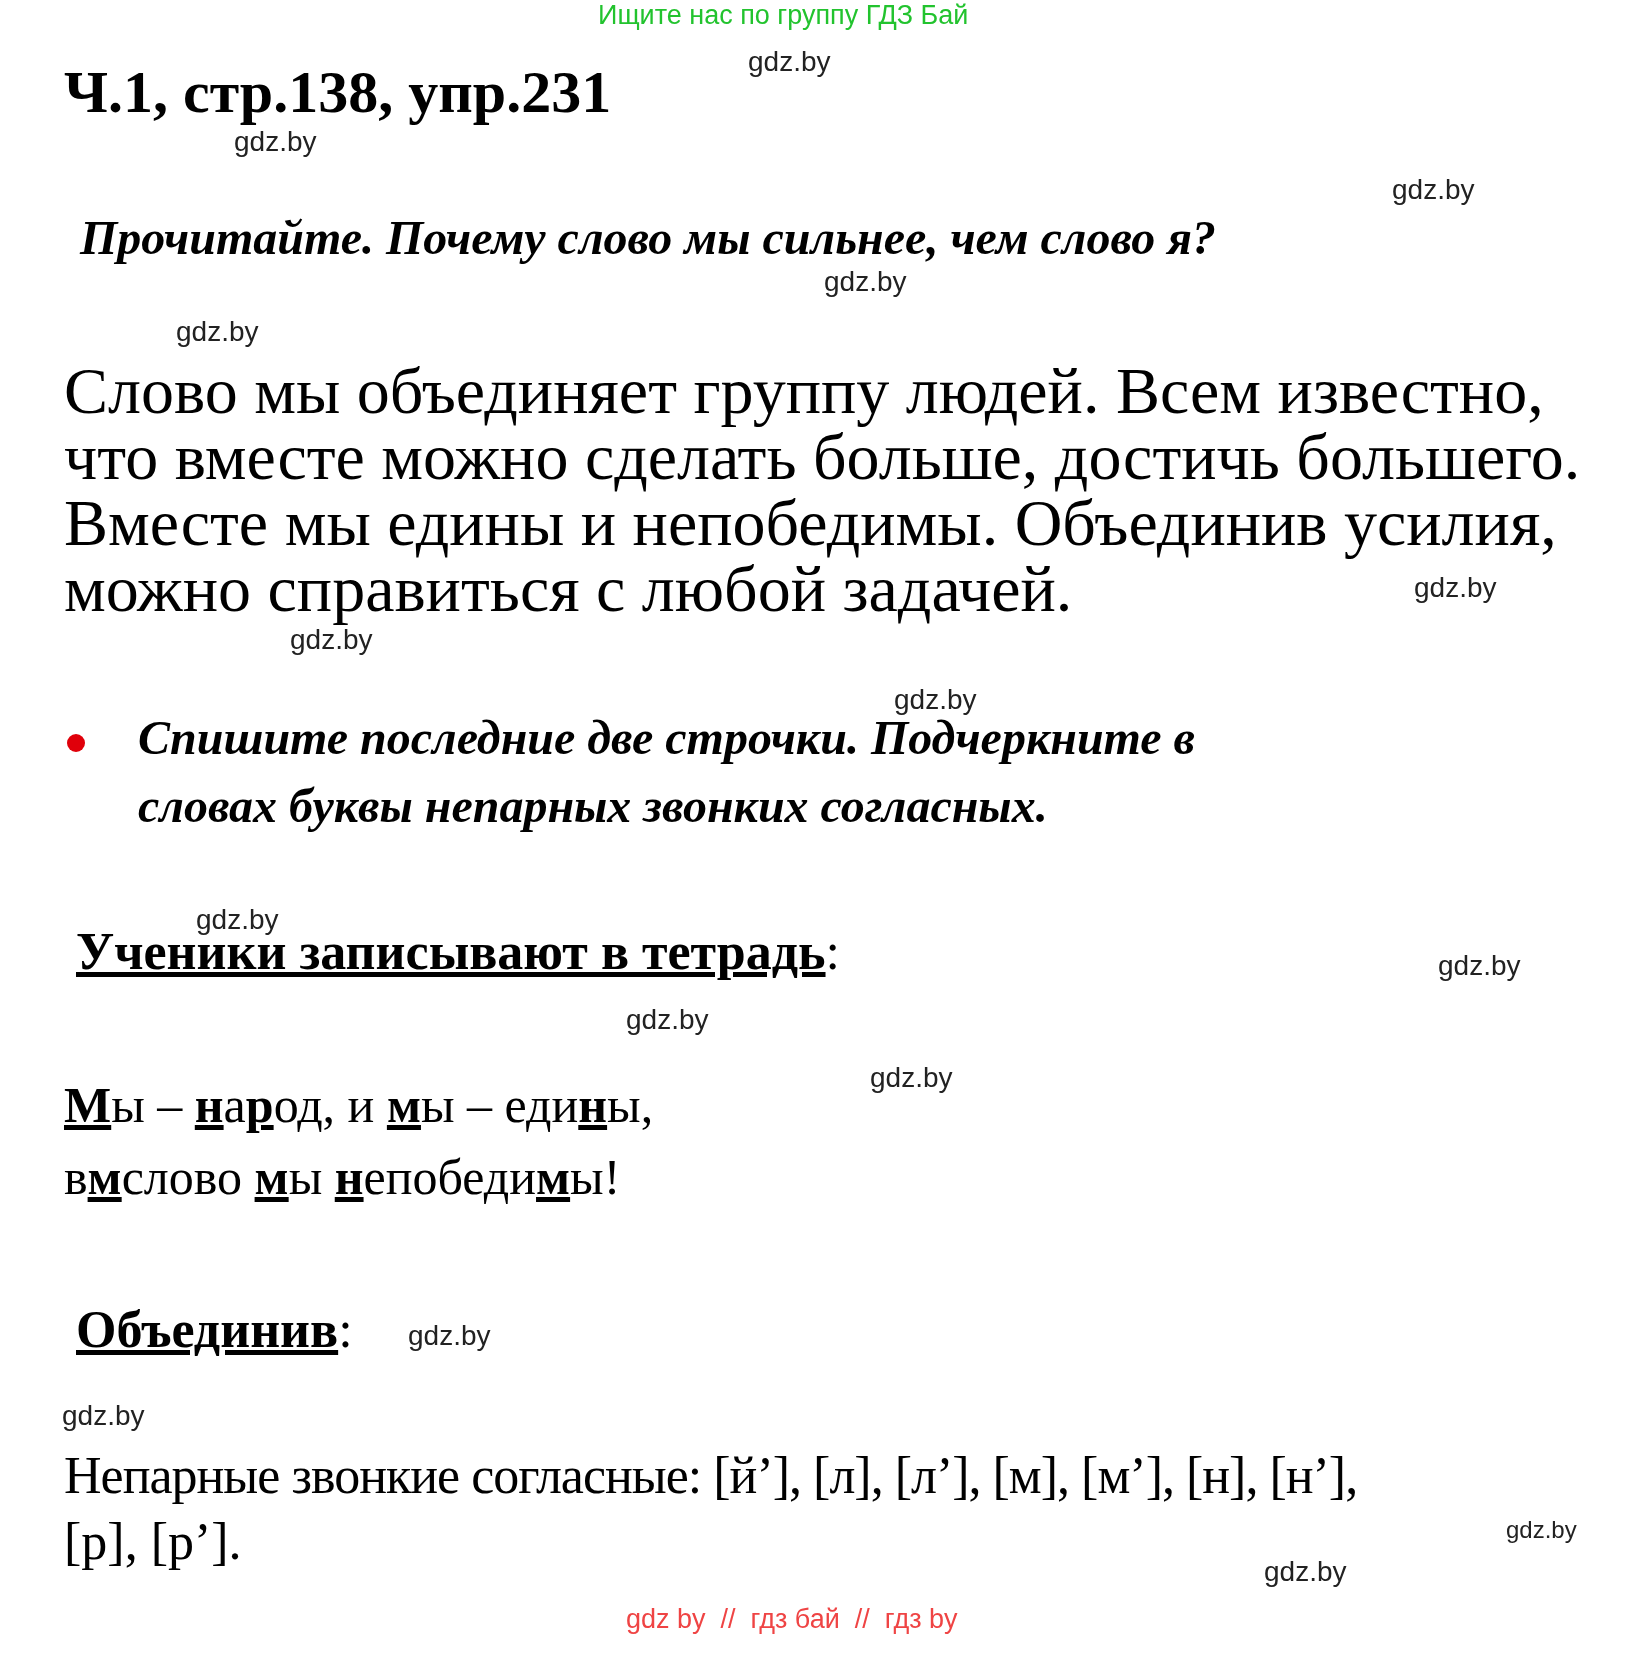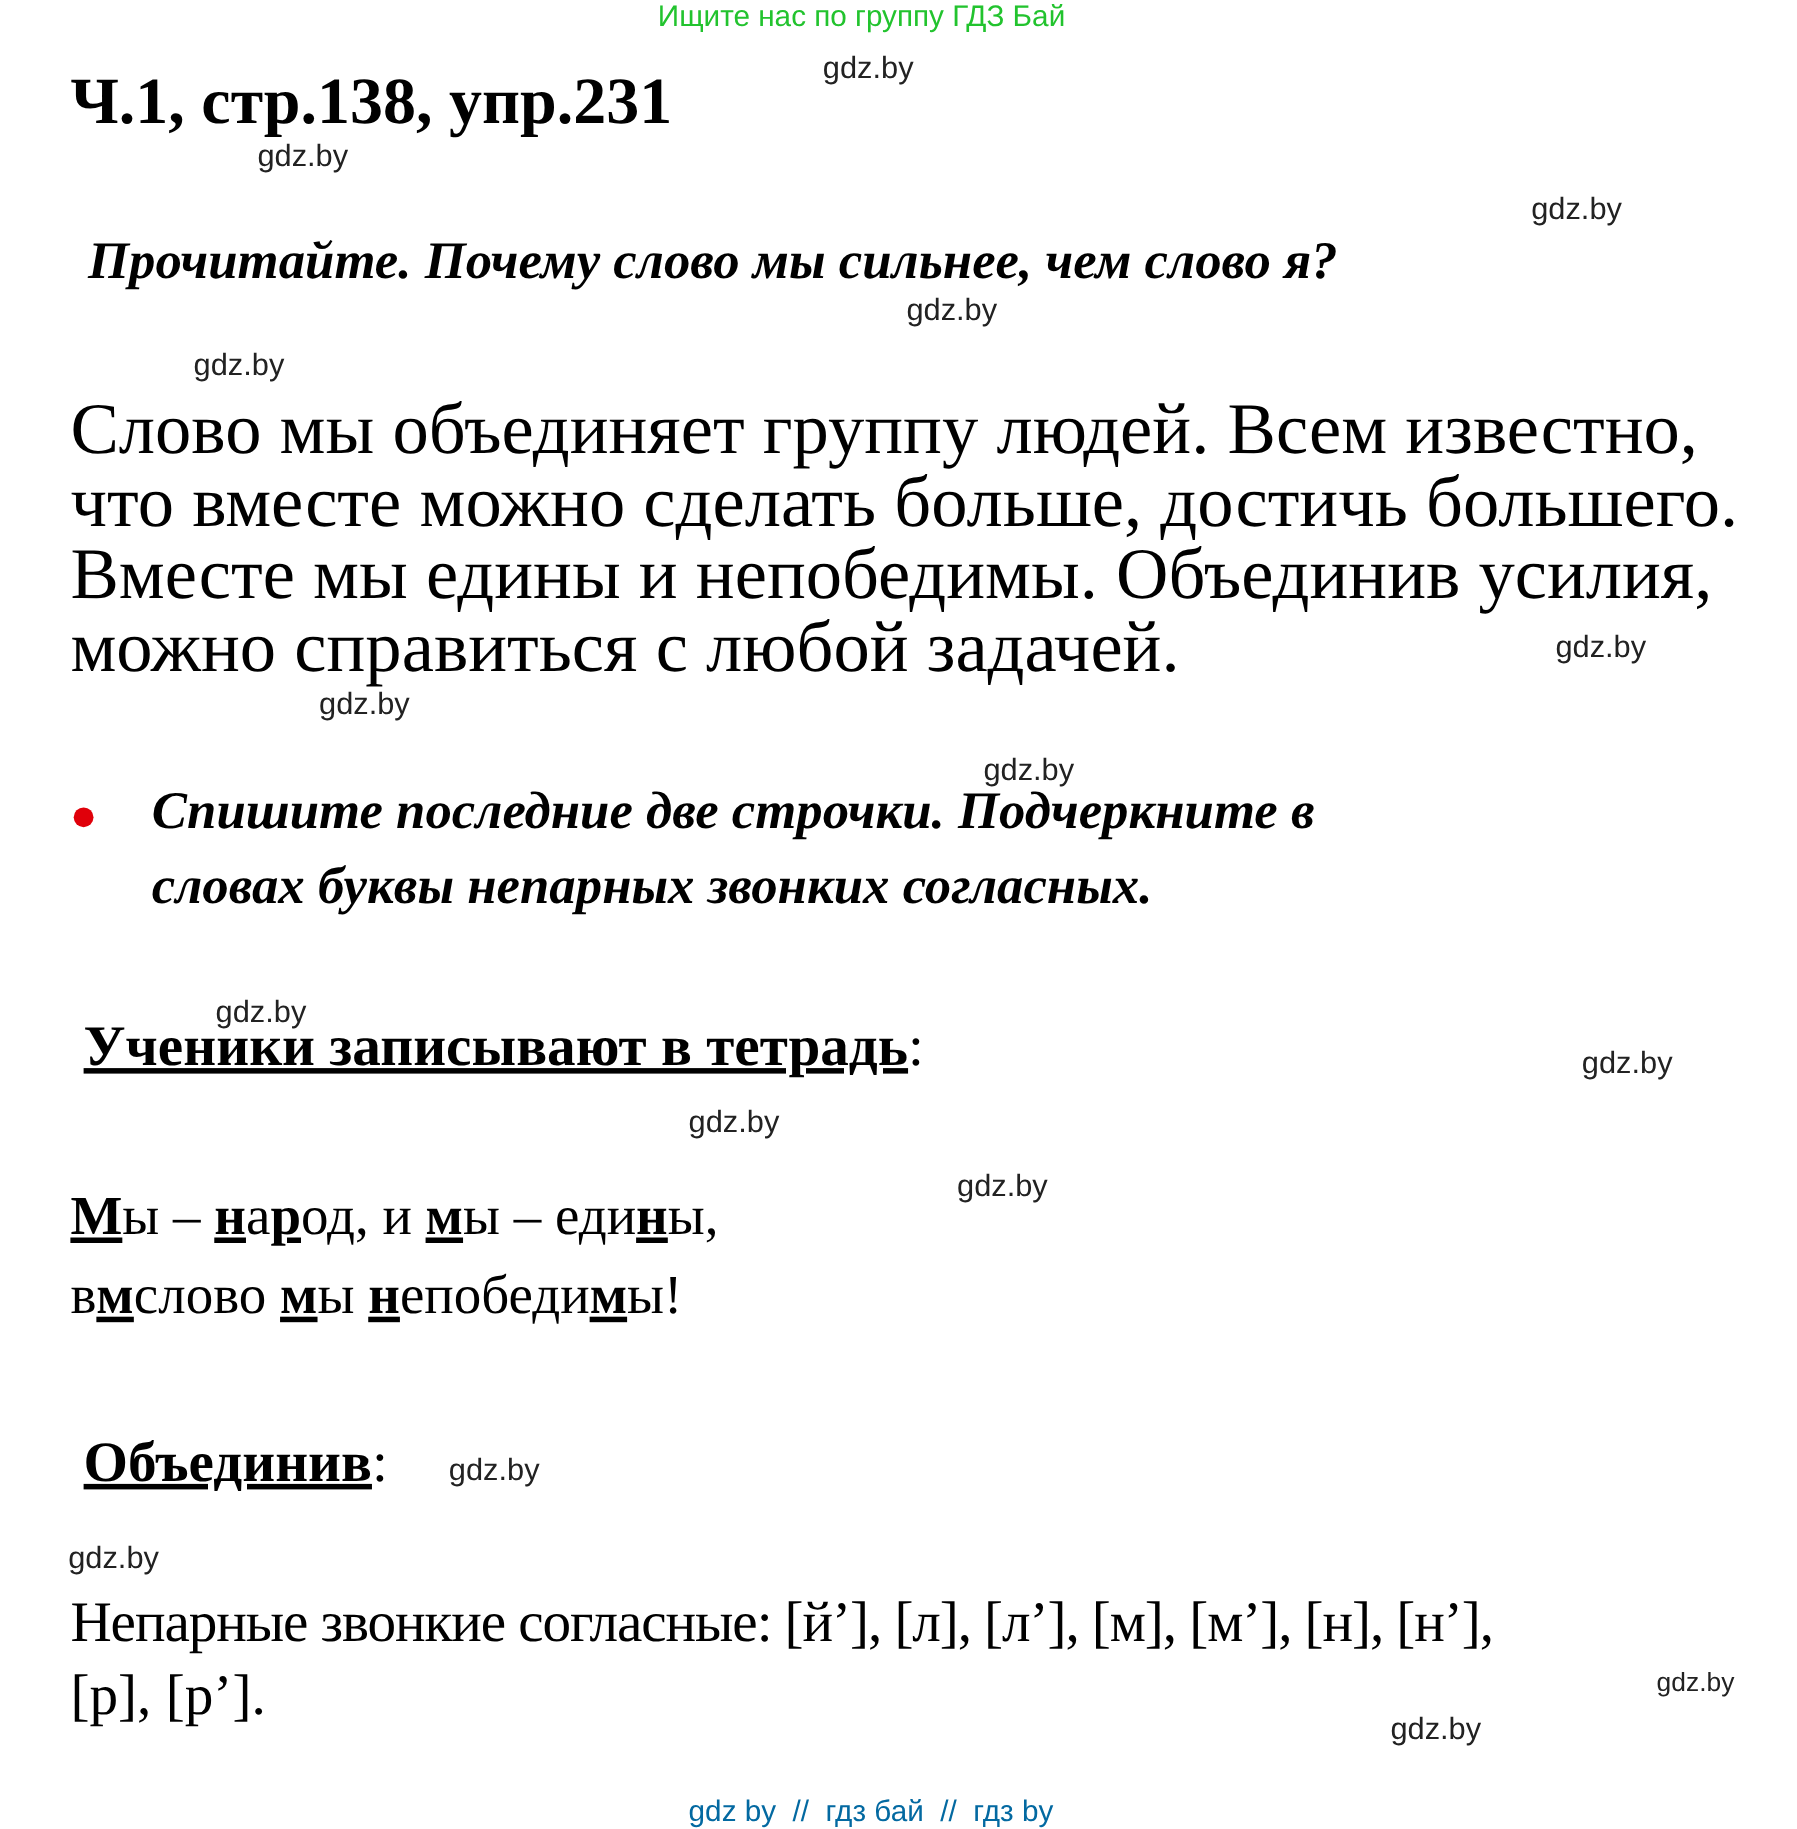--- a/index.html
+++ b/index.html
@@ -56,13 +56,13 @@
 <div class="abs wm" style="left:894px;top:684px;">gdz.by</div>
 <div class="abs wm" style="left:196px;top:904px;">gdz.by</div>
 <div class="abs wm" style="left:1438px;top:950px;">gdz.by</div>
 <div class="abs wm" style="left:626px;top:1004px;">gdz.by</div>
 <div class="abs wm" style="left:870px;top:1062px;">gdz.by</div>
 <div class="abs wm" style="left:408px;top:1320px;">gdz.by</div>
 <div class="abs wm" style="left:62px;top:1400px;">gdz.by</div>
 <div class="abs wm" style="left:1506px;top:1516px;font-size:24px;">gdz.by</div>
 <div class="abs wm" style="left:1264px;top:1556px;">gdz.by</div>
 
-<div class="abs sans" style="left:626px;top:1604px;font-size:27px;color:#0369a1;white-space:pre;margin-top:27px;">gdz by  //  гдз бай  //  гдз by</div>
+<div class="abs sans" style="left:626px;top:1604px;font-size:27px;color:#ef4444;white-space:pre;">gdz by  //  гдз бай  //  гдз by</div>
 
 </body></html>

